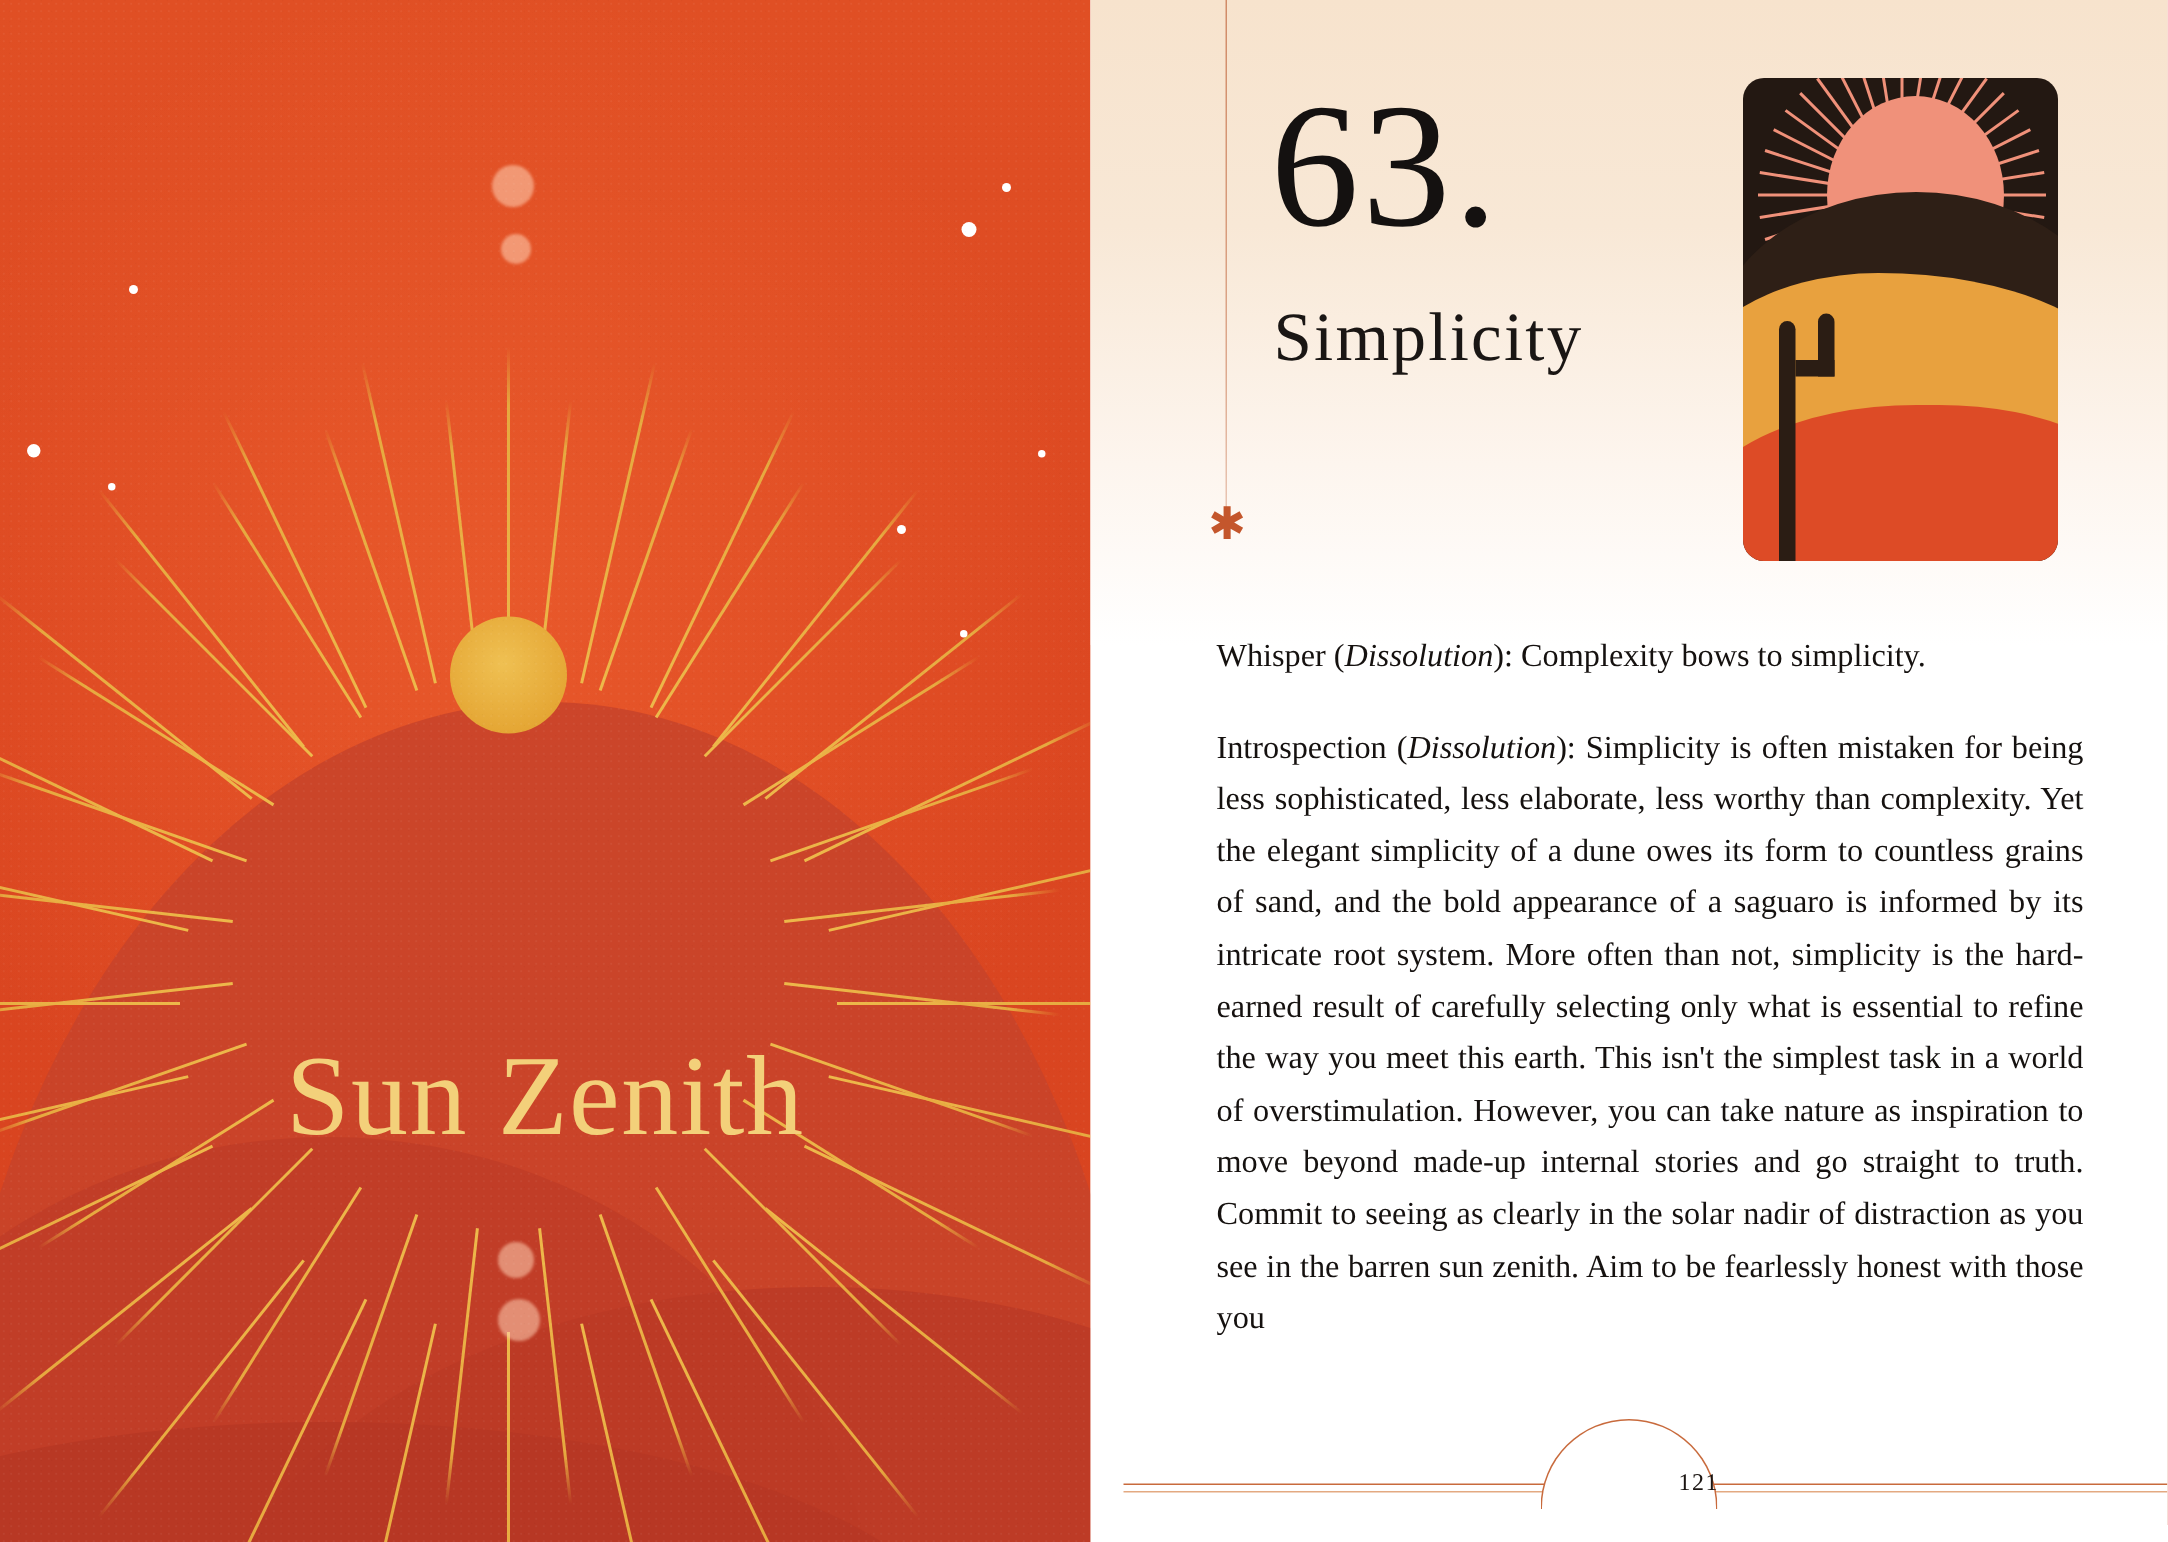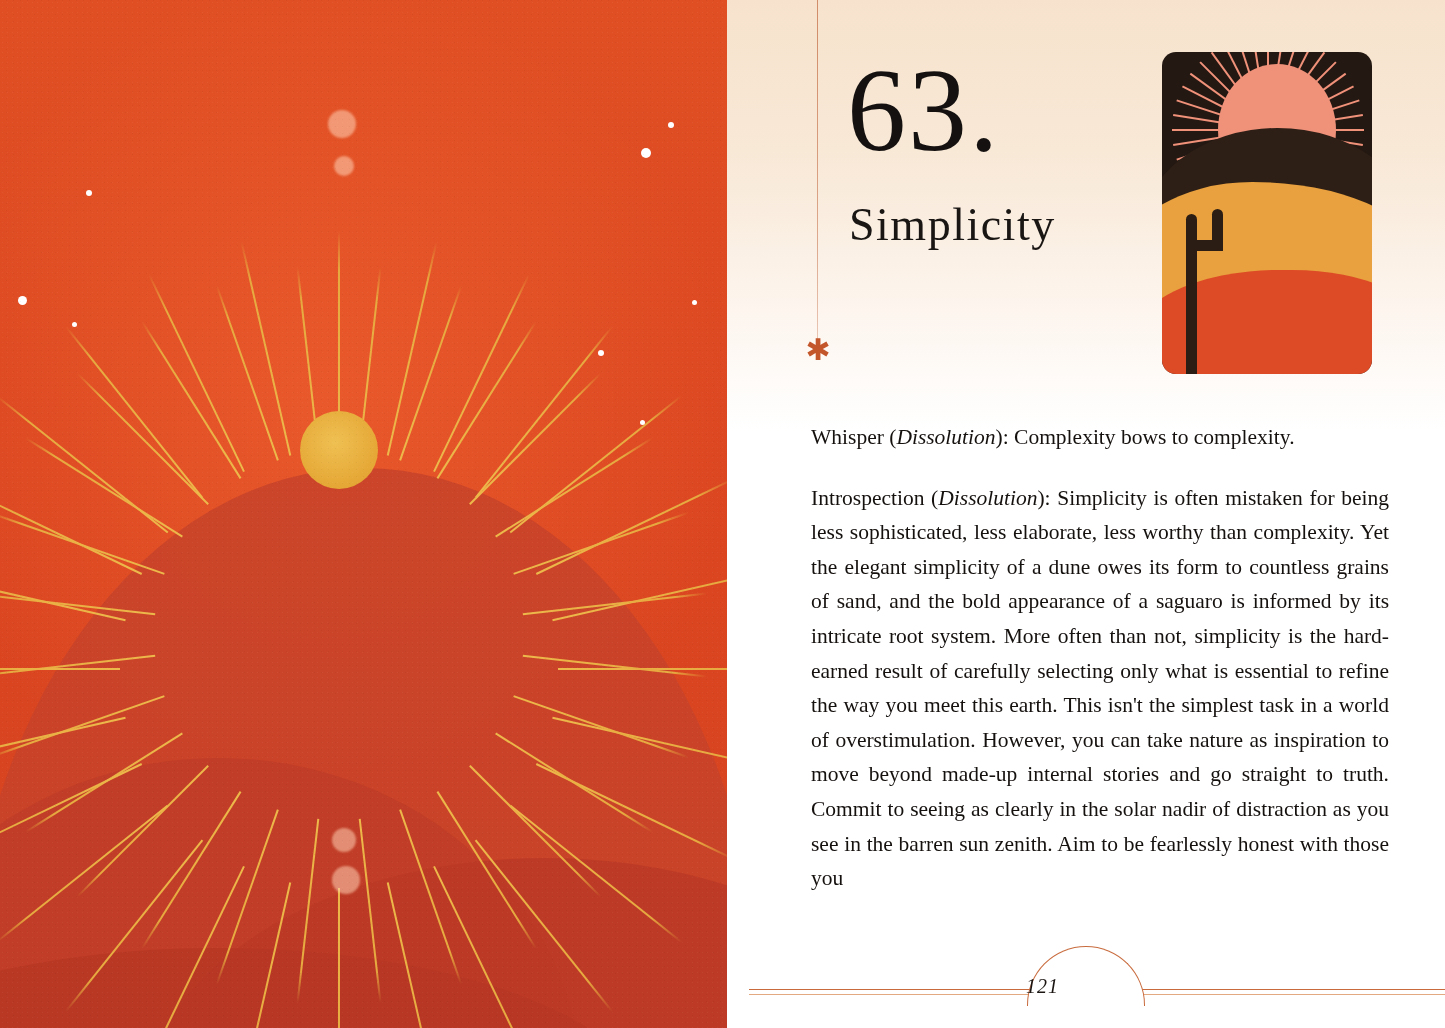--- a/index.html
+++ b/index.html
@@ -326,26 +326,25 @@
     border-radius: 60px 60px 0 0;
     background: #ffffff;
     box-sizing: border-box;
   }
   .page-num {
     position: absolute;
     left: 50%;
     bottom: 30px;
     width: 120px;
     margin-left: -60px;
-    text-align: left;
-    font-family: "Liberation Serif", serif;
-    font-size: 20px;
+    text-align: right;
+    font-family: "Liberation Serif", serif;
+    font-size: 16px;
     color: #1b1512;
     letter-spacing: 1px;
-    font-style: italic;
   }
 </style>
 </head>
 <body>
 
 <div class="spread">
 
   <div class="left-page">
     <div class="left-grad"></div>
 
@@ -423,20 +422,21 @@
     <div class="star-dot" style="left:640px; top:420px; width:5px; height:5px;"></div>
     <div class="star-dot" style="left:692px; top:300px; width:5px; height:5px;"></div>
 
     <div class="fuzzy-dot" style="left:328px; top:110px; width:28px; height:28px;"></div>
     <div class="fuzzy-dot" style="left:334px; top:156px; width:20px; height:20px;"></div>
     <div class="fuzzy-dot" style="left:332px; top:828px; width:24px; height:24px;"></div>
     <div class="fuzzy-dot" style="left:332px; top:866px; width:28px; height:28px;"></div>
 
     <div class="noise"></div>
 
+    <div class="left-title">Sun Zenith</div>
   </div>
 
   <div class="right-page">
     <div class="right-wash"></div>
 
     <div class="thread"></div>
     <div class="asterisk">✱</div>
 
     <div class="number">63.</div>
     <div class="chapter-name">Simplicity</div>
@@ -487,21 +487,21 @@
       <div class="card-sun"></div>
       <div class="card-dune-dark"></div>
       <div class="card-dune-gold"></div>
       <div class="card-dune-red"></div>
       <div class="cactus">
         <div class="cactus-arm"></div>
       </div>
     </div>
 
     <div class="body-col">
-      <p class="para"><span class="lead">Whisper</span> (<em>Dissolution</em><span>): Complexity bows to complexity.</span></p>
+      <p class="para"><span class="lead">Whisper</span> (<em>Dissolution</em><span>): Complexity bows to simplicity.</span></p>
 
       <p class="para"><span class="lead">Introspection</span> (<em>Dissolution</em><span>): Simplicity is often mistaken for being less sophisticated, less elaborate, less worthy than complexity. Yet the elegant simplicity of a dune owes its form to countless grains of sand, and the bold appearance of a saguaro is informed by its intricate root system. More often than not, simplicity is the hard-earned result of carefully selecting only what is essential to refine the way you meet this earth. This isn't the simplest task in a world of overstimulation. However, you can take nature as inspiration to move beyond made-up internal stories and go straight to truth. Commit to seeing as clearly in the solar nadir of distraction as you see in the barren sun zenith. Aim to be fearlessly honest with those you</span></p>
     </div>
 
     <div class="footer">
       <div class="footer-rule"></div>
       <div class="footer-rule2"></div>
       <div class="page-arc"></div>
       <div class="page-num">121</div>
     </div>

